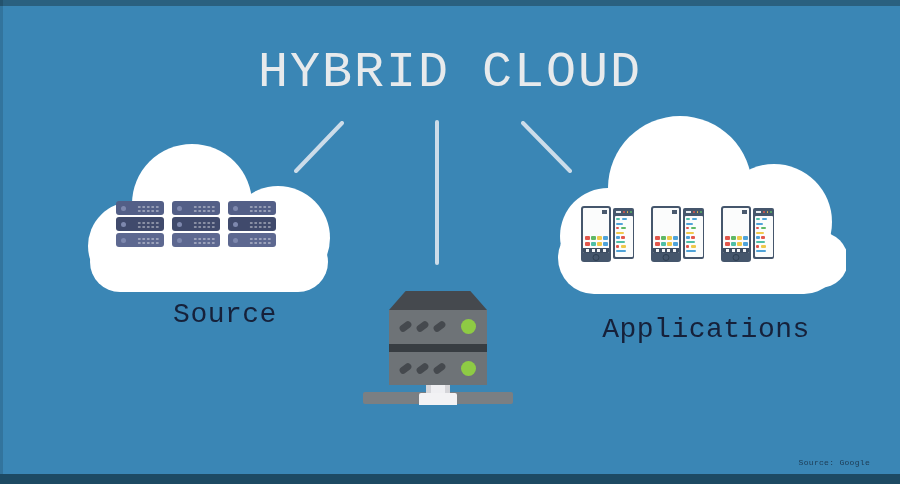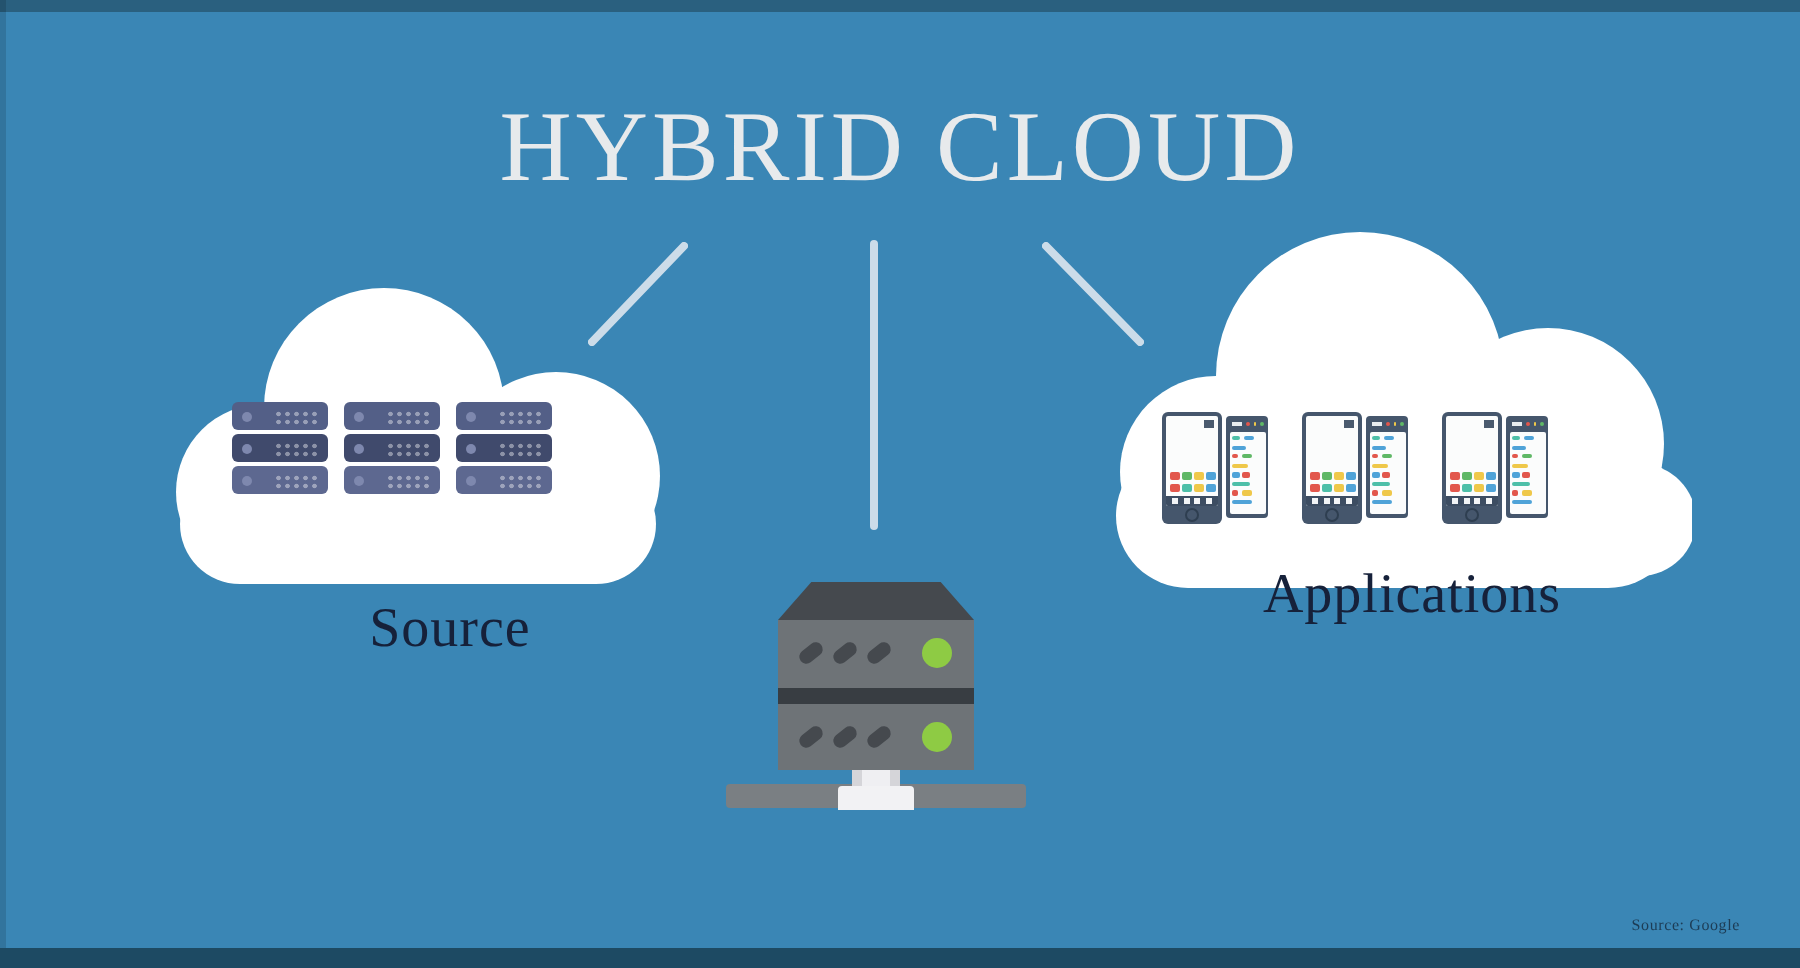--- a/index.html
+++ b/index.html
@@ -1,17 +1,17 @@
 <!DOCTYPE html>
 <html><head>
 <meta charset="utf-8">
 <style>
   html,body{margin:0;padding:0;}
   .canvas{position:relative;width:900px;height:484px;background:#3a86b5;overflow:hidden;
-          font-family:Liberation Serif, serif;}
+          font-family:Liberation Mono, monospace;}
   .bar-top{position:absolute;top:0;left:0;right:0;height:6px;background:#2a607f;}
   .bar-bottom{position:absolute;bottom:0;left:0;right:0;height:10px;background:#1d4a63;}
   .edge-left{position:absolute;top:0;left:0;bottom:0;width:3px;background:rgba(0,0,0,.13);}
 
   .title{position:absolute;top:48px;left:0;width:100%;text-align:center;margin:0;
          font-size:50px;line-height:1;font-weight:normal;letter-spacing:2px;color:#e7eaec;}
 
   .connectors{position:absolute;left:0;top:0;pointer-events:none;}
   .connectors line{stroke:#d9e4ee;stroke-width:4;stroke-linecap:round;opacity:.92;}
 
@@ -69,21 +69,21 @@
   .lhbar{width:6px;height:2.5px;background:#e8ecef;margin-right:1px;display:block;}
   .lhead i{width:2px;height:2px;border-radius:50%;display:block;}
   .lbody{background:#fbfcfc;height:41px;margin-top:1px;padding:2.5px 1.5px;box-sizing:border-box;
          display:flex;flex-direction:column;gap:2.4px;border-radius:1px;}
   .lrow{display:flex;gap:1.5px;height:2.2px;flex:none;}
   .lrow i{height:2.2px;border-radius:1px;display:block;}
 
   
   .label{position:absolute;color:#16213a;font-size:28px;text-align:center;letter-spacing:.5px;}
   .label-servers{left:100px;top:299px;width:250px;}
-  .label-apps{left:556px;top:282px;width:300px;}
+  .label-apps{left:556px;top:314px;width:300px;}
   .label-onprem{left:312px;top:416px;width:250px;}
 
   .source{position:absolute;right:30px;top:458px;font-size:8px;color:#1d3c55;letter-spacing:.3px;}
 </style>
 </head>
 <body>
 
 <div class="canvas">
 
   <div class="bar-top"></div>

